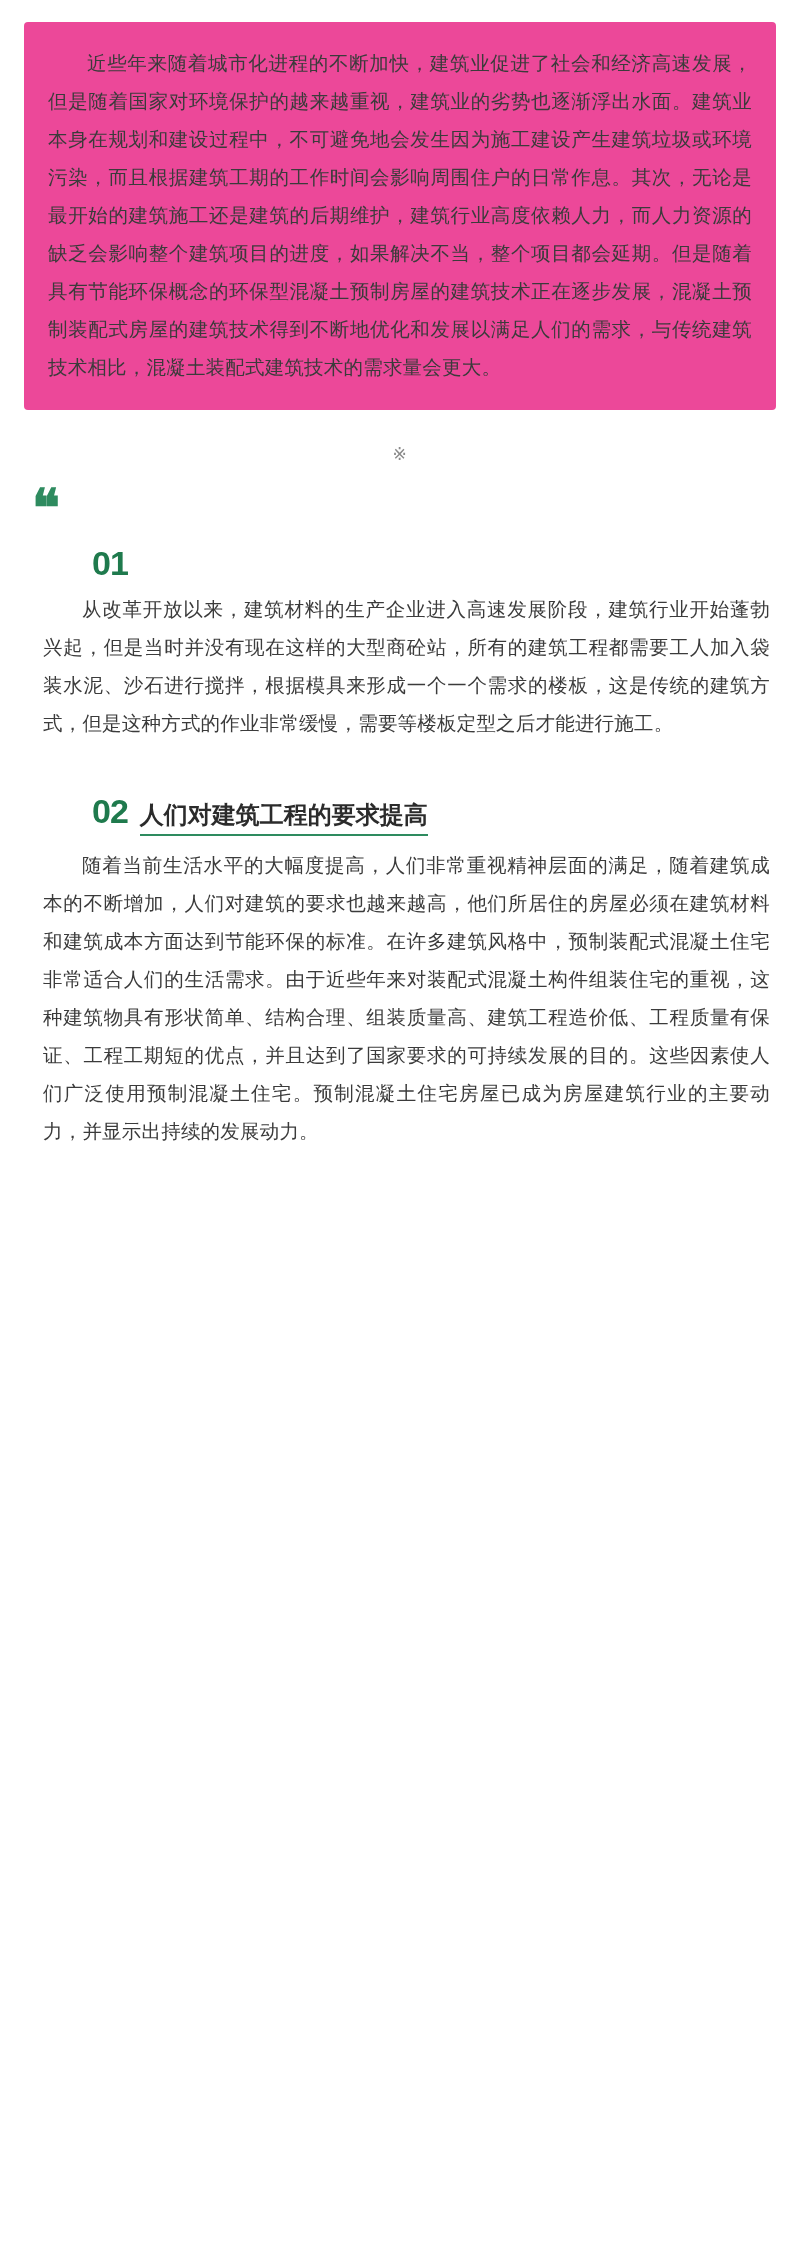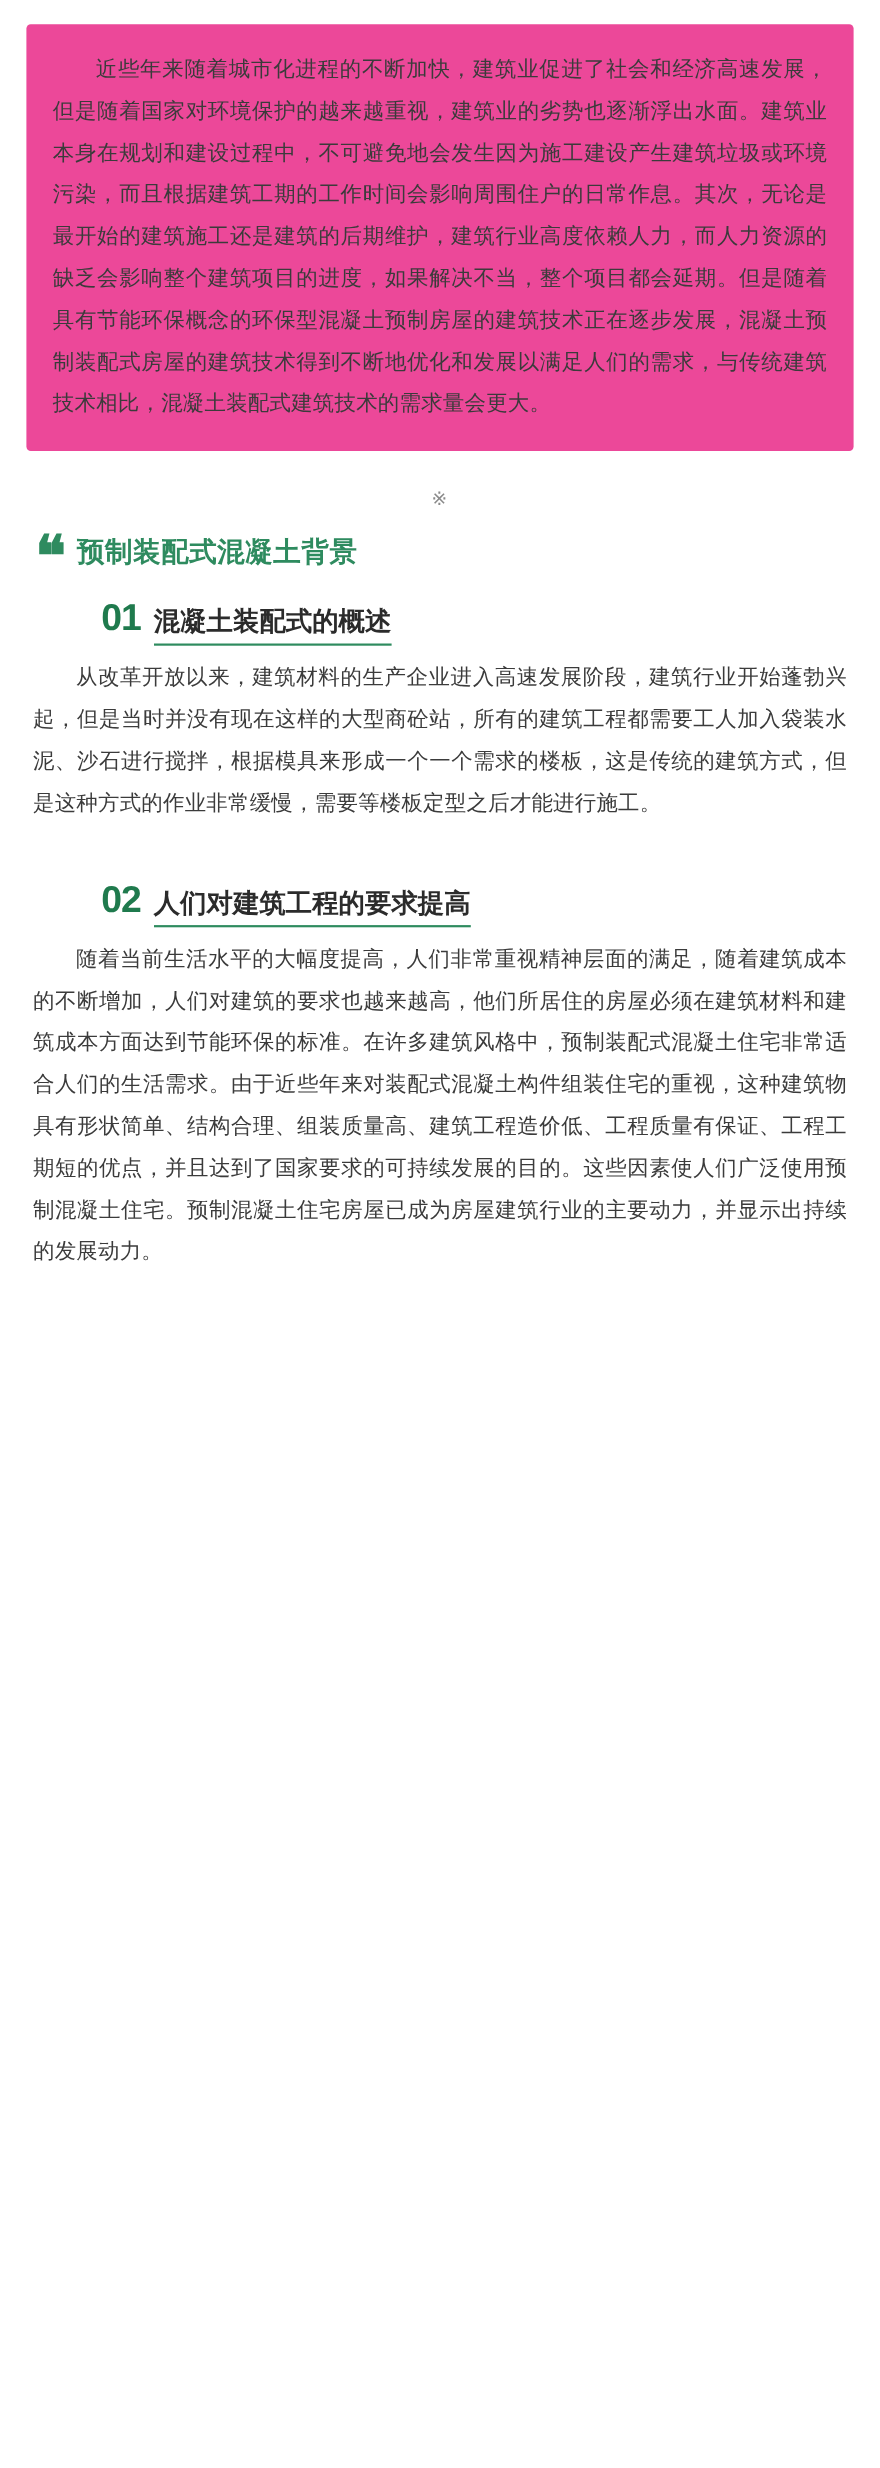--- a/index.html
+++ b/index.html
@@ -87,21 +87,21 @@
   .num-title {
     font-size: 24px;
     color: #2b2b2b;
     font-weight: 600;
     border-bottom: 2px solid #2e8b5f;
     padding-bottom: 4px;
     line-height: 1.25;
   }
   
   .body-wrap {
-    padding: 0 30px 0 30px;
+    padding: 0 30px 0 43px;
   }
   .body-p {
     font-size: 19.5px;
     line-height: 1.95;
     color: #3b3b3b;
     text-indent: 2em;
     text-align: justify;
     margin: 10px 0 0 0;
     letter-spacing: 0.2px;
   }
@@ -114,26 +114,24 @@
 <div class="page">
 
   <div class="intro-block">
     <p class="intro-text">近些年来随着城市化进程的不断加快，建筑业促进了社会和经济高速发展，但是随着国家对环境保护的越来越重视，建筑业的劣势也逐渐浮出水面。建筑业本身在规划和建设过程中，不可避免地会发生因为施工建设产生建筑垃圾或环境污染，而且根据建筑工期的工作时间会影响周围住户的日常作息。其次，无论是最开始的建筑施工还是建筑的后期维护，建筑行业高度依赖人力，而人力资源的缺乏会影响整个建筑项目的进度，如果解决不当，整个项目都会延期。但是随着具有节能环保概念的环保型混凝土预制房屋的建筑技术正在逐步发展，混凝土预制装配式房屋的建筑技术得到不断地优化和发展以满足人们的需求，与传统建筑技术相比，混凝土装配式建筑技术的需求量会更大。</p>
   </div>
 
   <div class="divider-mark">※</div>
 
   <div class="quote-heading">
     <span class="quote-glyph">❝</span>
-    <span class="quote-title">预制装配式混凝土背景</span>
   </div>
 
   <div class="num-heading">
     <span class="num-badge">01</span>
-    <span class="num-title">混凝土装配式的概述</span>
   </div>
   <div class="body-wrap">
     <p class="body-p">从改革开放以来，建筑材料的生产企业进入高速发展阶段，建筑行业开始蓬勃兴起，但是当时并没有现在这样的大型商砼站，所有的建筑工程都需要工人加入袋装水泥、沙石进行搅拌，根据模具来形成一个一个需求的楼板，这是传统的建筑方式，但是这种方式的作业非常缓慢，需要等楼板定型之后才能进行施工。</p>
   </div>
 
   <div class="spacer-lg"></div>
 
   <div class="num-heading">
     <span class="num-badge">02</span>
     <span class="num-title">人们对建筑工程的要求提高</span>

